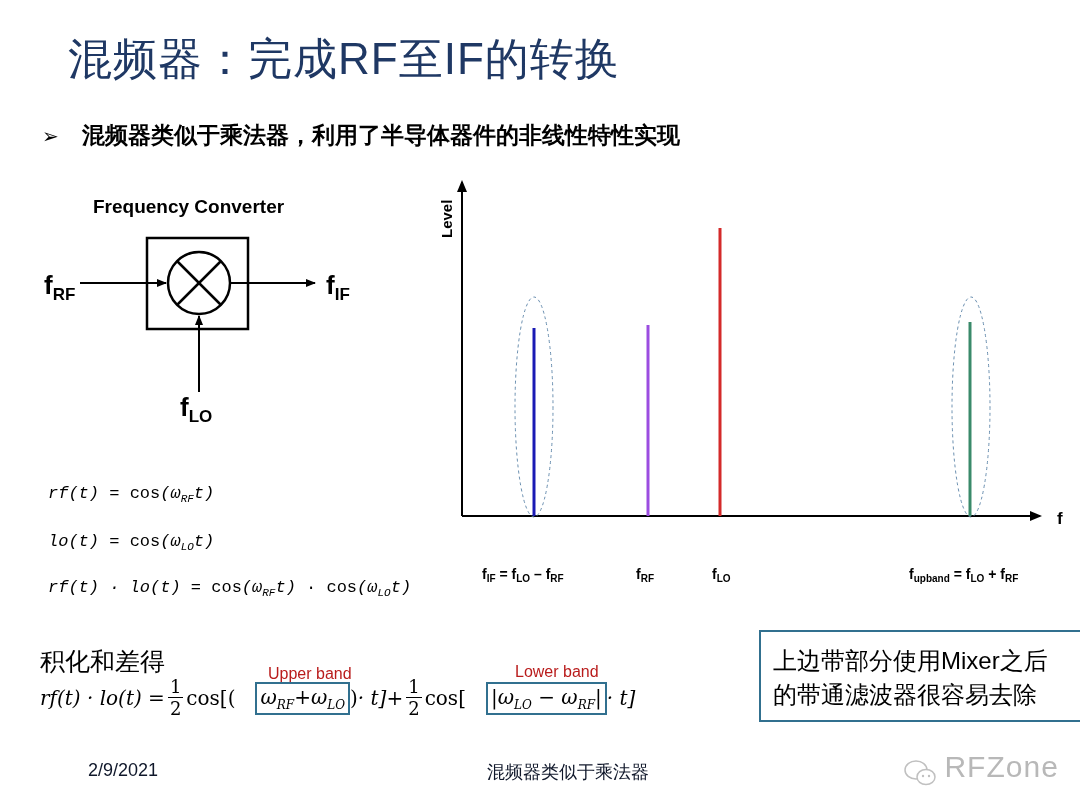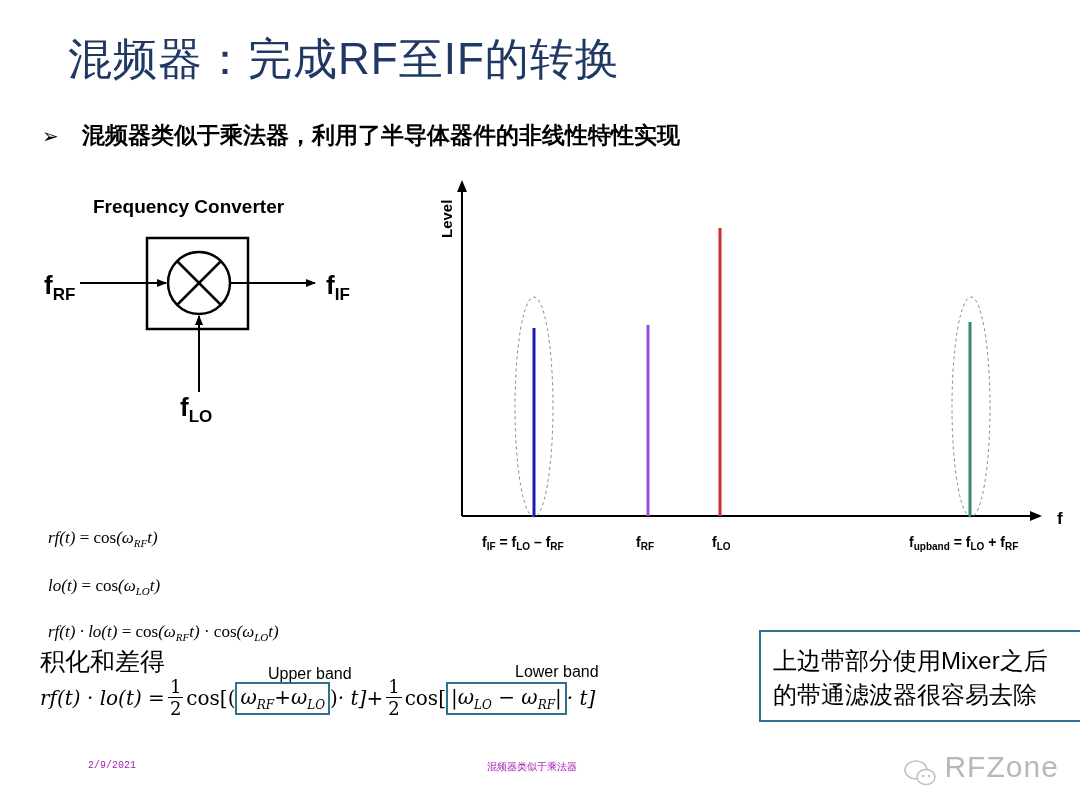--- a/index.html
+++ b/index.html
@@ -10,39 +10,39 @@
   .abs { position: absolute; }
   .title {
     left: 42px; top: 30px; font-size: 44px; font-weight: normal; color: #1f3864;
     letter-spacing: 1px; white-space: nowrap; margin-left: 26px;
   }
   .bullet-row { left: 42px; top: 120px; font-size: 23px; font-weight: bold; white-space: nowrap; display: flex; align-items: center; }
   .bullet-icon { font-size: 20px; margin-right: 22px; width: 18px; }
   .fc-title { left: 93px; top: 196px; font-size: 19px; font-weight: bold; white-space: nowrap; }
   .fc-label { font-size: 26px; font-weight: bold; white-space: nowrap; }
   .fc-label sub { font-size: 17px; vertical-align: -6px; }
-  .math { font-family: Liberation Serif, serif; font-style: italic; font-size: 17px; white-space: nowrap; margin-top: 44px; }
+  .math { font-family: Liberation Mono, monospace; font-style: italic; font-size: 17px; white-space: nowrap; }
   .math .up { font-style: normal; }
   .math sub { font-size: 11px; font-style: italic; }
   .jifen { left: 40px; top: 645px; font-size: 25px; white-space: nowrap; }
-  .band-label { font-size: 16px; color: #000000; white-space: nowrap; }
+  .band-label { font-size: 16px; color: #b91c1c; white-space: nowrap; }
   .final-eq { left: 40px; top: 678px; font-family: "DejaVu Serif", "Liberation Serif", serif; font-size: 20px; white-space: nowrap; display: flex; align-items: center; }
   .final-eq i { font-style: italic; }
   .final-eq sub { font-size: 12px; font-style: italic; }
   .frac { display: inline-flex; flex-direction: column; align-items: center; margin: 0 3px; font-size: 18px; line-height: 1; }
   .frac .num { border-bottom: 1.5px solid #000; padding: 0 2px 1px 2px; }
   .frac .den { padding-top: 2px; }
-  .hl-box { border: 2px solid #31708f; padding: 1px 3px; }
+  .hl-box { border: 2px solid #31708f; padding: 1px 3px; margin-left: 20px; }
   .note-box {
     left: 759px; top: 630px; width: 384px; height: 92px; border: 2.5px solid #31708f;
     box-sizing: border-box; font-size: 24px; line-height: 34px; padding: 12px 0 0 12px; white-space: nowrap;
   }
-  .axis-label-x { font-size: 14px; font-weight: bold; white-space: nowrap; }
+  .axis-label-x { font-size: 14px; font-weight: bold; white-space: nowrap; margin-top: 32px; }
   .axis-label-x sub { font-size: 10px; vertical-align: -3px; }
-  .footer { font-size: 10px; color: #a21caf; white-space: nowrap; font-family: Liberation Mono, monospace; }
+  .footer { font-size: 18px; color: #0f172a; white-space: nowrap; }
   .watermark { font-size: 30px; color: #b8b8b8; white-space: nowrap; letter-spacing: 1px; }
 </style>
 </head>
 <body>
 
 <div class="abs title">混频器：完成RF至IF的转换</div>
 
 <div class="abs bullet-row">
   <span class="bullet-icon">➢</span>
   <span>混频器类似于乘法器，利用了半导体器件的非线性特性实现</span>

